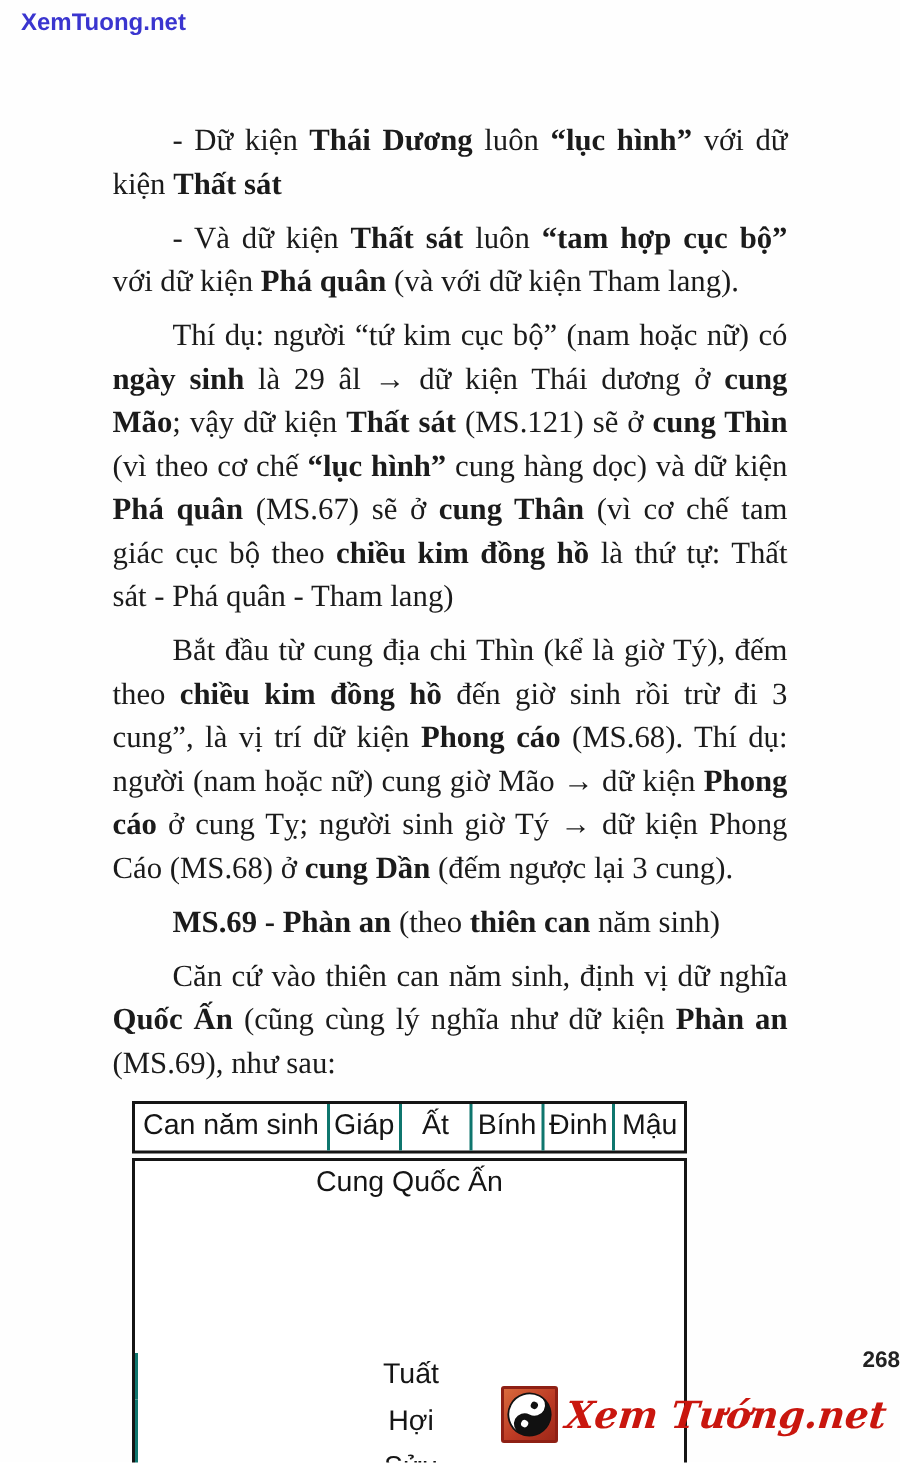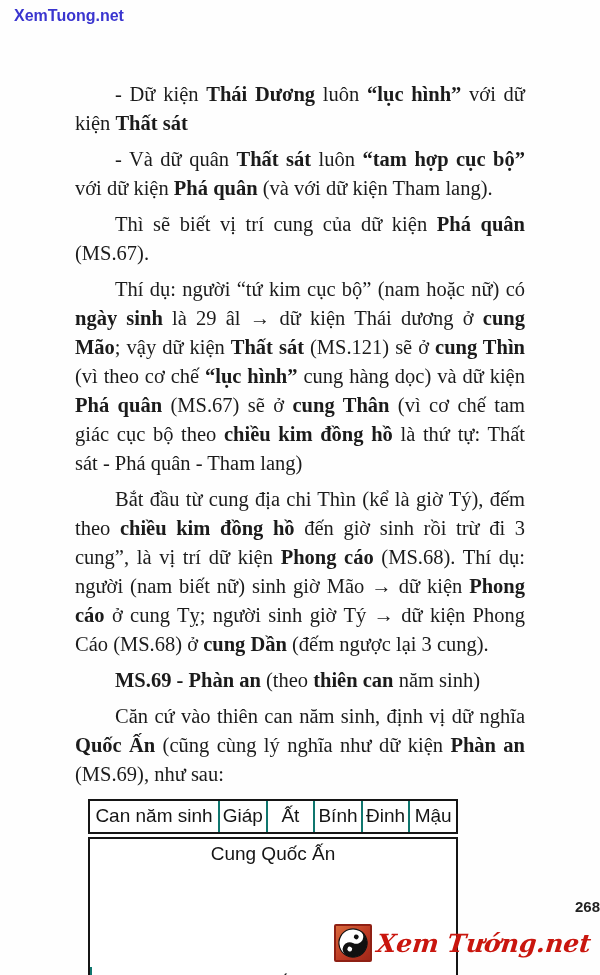--- a/index.html
+++ b/index.html
@@ -110,24 +110,23 @@
 </style>
 </head>
 <body>
 
 <div class="page">
 
   <a class="top-link">XemTuong.net</a>
 
   <div class="body-text">
     <p><span>- Dữ kiện </span><b>Thái Dương</b><span> luôn </span><b>“lục hình”</b><span> với dữ kiện </span><b>Thất sát</b></p>
-    <p><span>- Và dữ quân </span><b>Thất sát</b><span> luôn </span><b>“tam hợp cục bộ”</b><span> với dữ kiện </span><b>Phá quân</b><span> (và với dữ kiện Tham lang).</span></p>
-    <p><span>Thì sẽ biết vị trí cung của dữ kiện </span><b>Phá quân</b><span> (MS.67).</span></p>
+    <p><span>- Và dữ kiện </span><b>Thất sát</b><span> luôn </span><b>“tam hợp cục bộ”</b><span> với dữ kiện </span><b>Phá quân</b><span> (và với dữ kiện Tham lang).</span></p>
     <p><span>Thí dụ: người “tứ kim cục bộ” (nam hoặc nữ) có </span><b>ngày sinh</b><span> là 29 âl → dữ kiện Thái dương ở </span><b>cung Mão</b><span>; vậy dữ kiện </span><b>Thất sát</b><span> (MS.121) sẽ ở </span><b>cung Thìn</b><span> (vì theo cơ chế </span><b>“lục hình”</b><span> cung hàng dọc) và dữ kiện </span><b>Phá quân</b><span> (MS.67) sẽ ở </span><b>cung Thân</b><span> (vì cơ chế tam giác cục bộ theo </span><b>chiều kim đồng hồ</b><span> là thứ tự: Thất sát - Phá quân - Tham lang)</span></p>
-    <p><span>Bắt đầu từ cung địa chi Thìn (kể là giờ Tý), đếm theo </span><b>chiều kim đồng hồ</b><span> đến giờ sinh rồi trừ đi 3 cung”, là vị trí dữ kiện </span><b>Phong cáo</b><span> (MS.68). Thí dụ: người (nam biết nữ) sinh giờ Mão → dữ kiện </span><b>Phong cáo</b><span> ở cung Tỵ; người sinh giờ Tý → dữ kiện Phong Cáo (MS.68) ở </span><b>cung Dần</b><span> (đếm ngược lại 3 cung).</span></p>
+    <p><span>Bắt đầu từ cung địa chi Thìn (kể là giờ Tý), đếm theo </span><b>chiều kim đồng hồ</b><span> đến giờ sinh rồi trừ đi 3 cung”, là vị trí dữ kiện </span><b>Phong cáo</b><span> (MS.68). Thí dụ: người (nam hoặc nữ) cung giờ Mão → dữ kiện </span><b>Phong cáo</b><span> ở cung Tỵ; người sinh giờ Tý → dữ kiện Phong Cáo (MS.68) ở </span><b>cung Dần</b><span> (đếm ngược lại 3 cung).</span></p>
     <p><b>MS.69 - Phàn an</b><span> (theo </span><b>thiên can</b><span> năm sinh)</span></p>
     <p><span>Căn cứ vào thiên can năm sinh, định vị dữ nghĩa </span><b>Quốc Ấn</b><span> (cũng cùng lý nghĩa như dữ kiện </span><b>Phàn an</b><span> (MS.69), như sau:</span></p>
 
     <div class="data-table">
       <div class="t-row">
         <div class="t-cell first">Can năm sinh</div>
         <div class="t-cell">Giáp</div>
         <div class="t-cell">Ất</div>
         <div class="t-cell">Bính</div>
         <div class="t-cell">Đinh</div>

